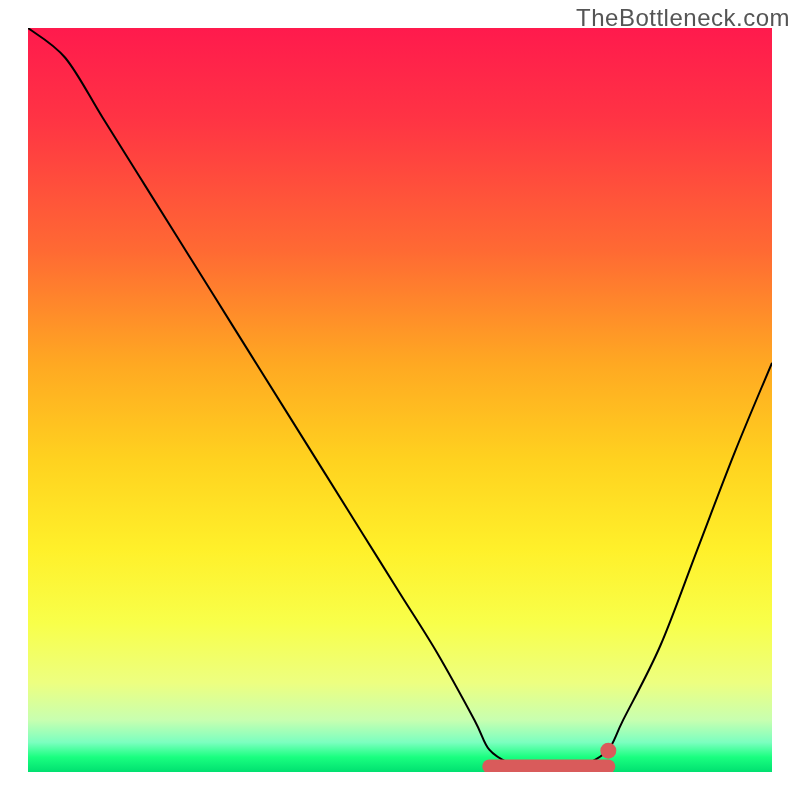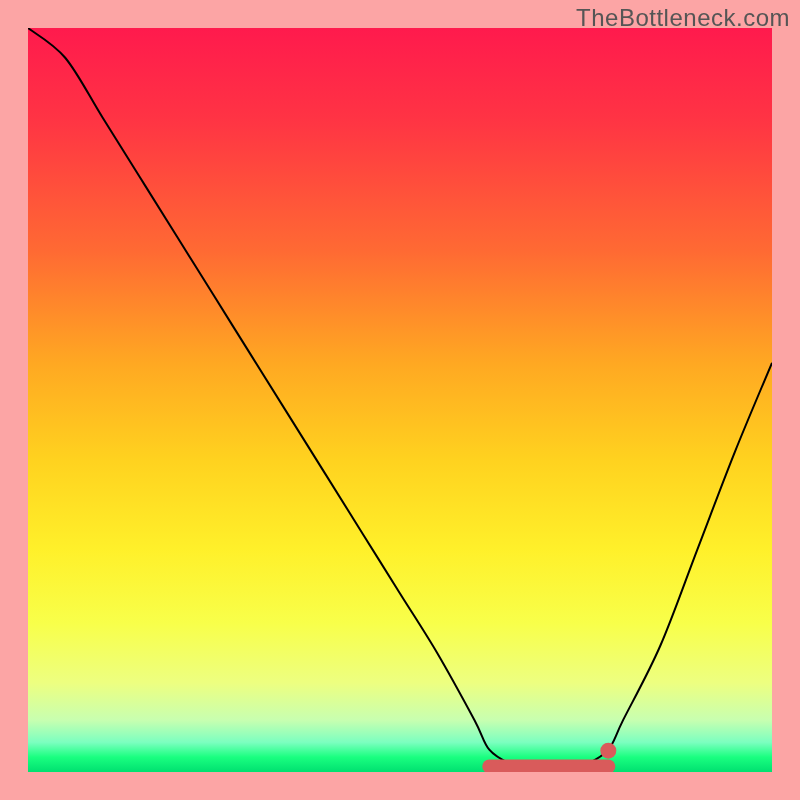--- a/index.html
+++ b/index.html
@@ -1,21 +1,21 @@
 <!DOCTYPE html>
 <html><head>
 <meta charset="utf-8">
 <style>
   * { margin: 0; padding: 0; box-sizing: border-box; }
   html, body { width: 800px; height: 800px; overflow: hidden; background: #000; }
   .frame {
     position: relative;
     width: 800px;
     height: 800px;
-    background: #fca5a5;
+    background: #ffffff;
   }
   .watermark {
     position: absolute;
     top: 4px;
     right: 10px;
     font-family: Arial, Helvetica, sans-serif;
     font-size: 24px;
     color: #555;
     letter-spacing: 0.5px;
     z-index: 10;

